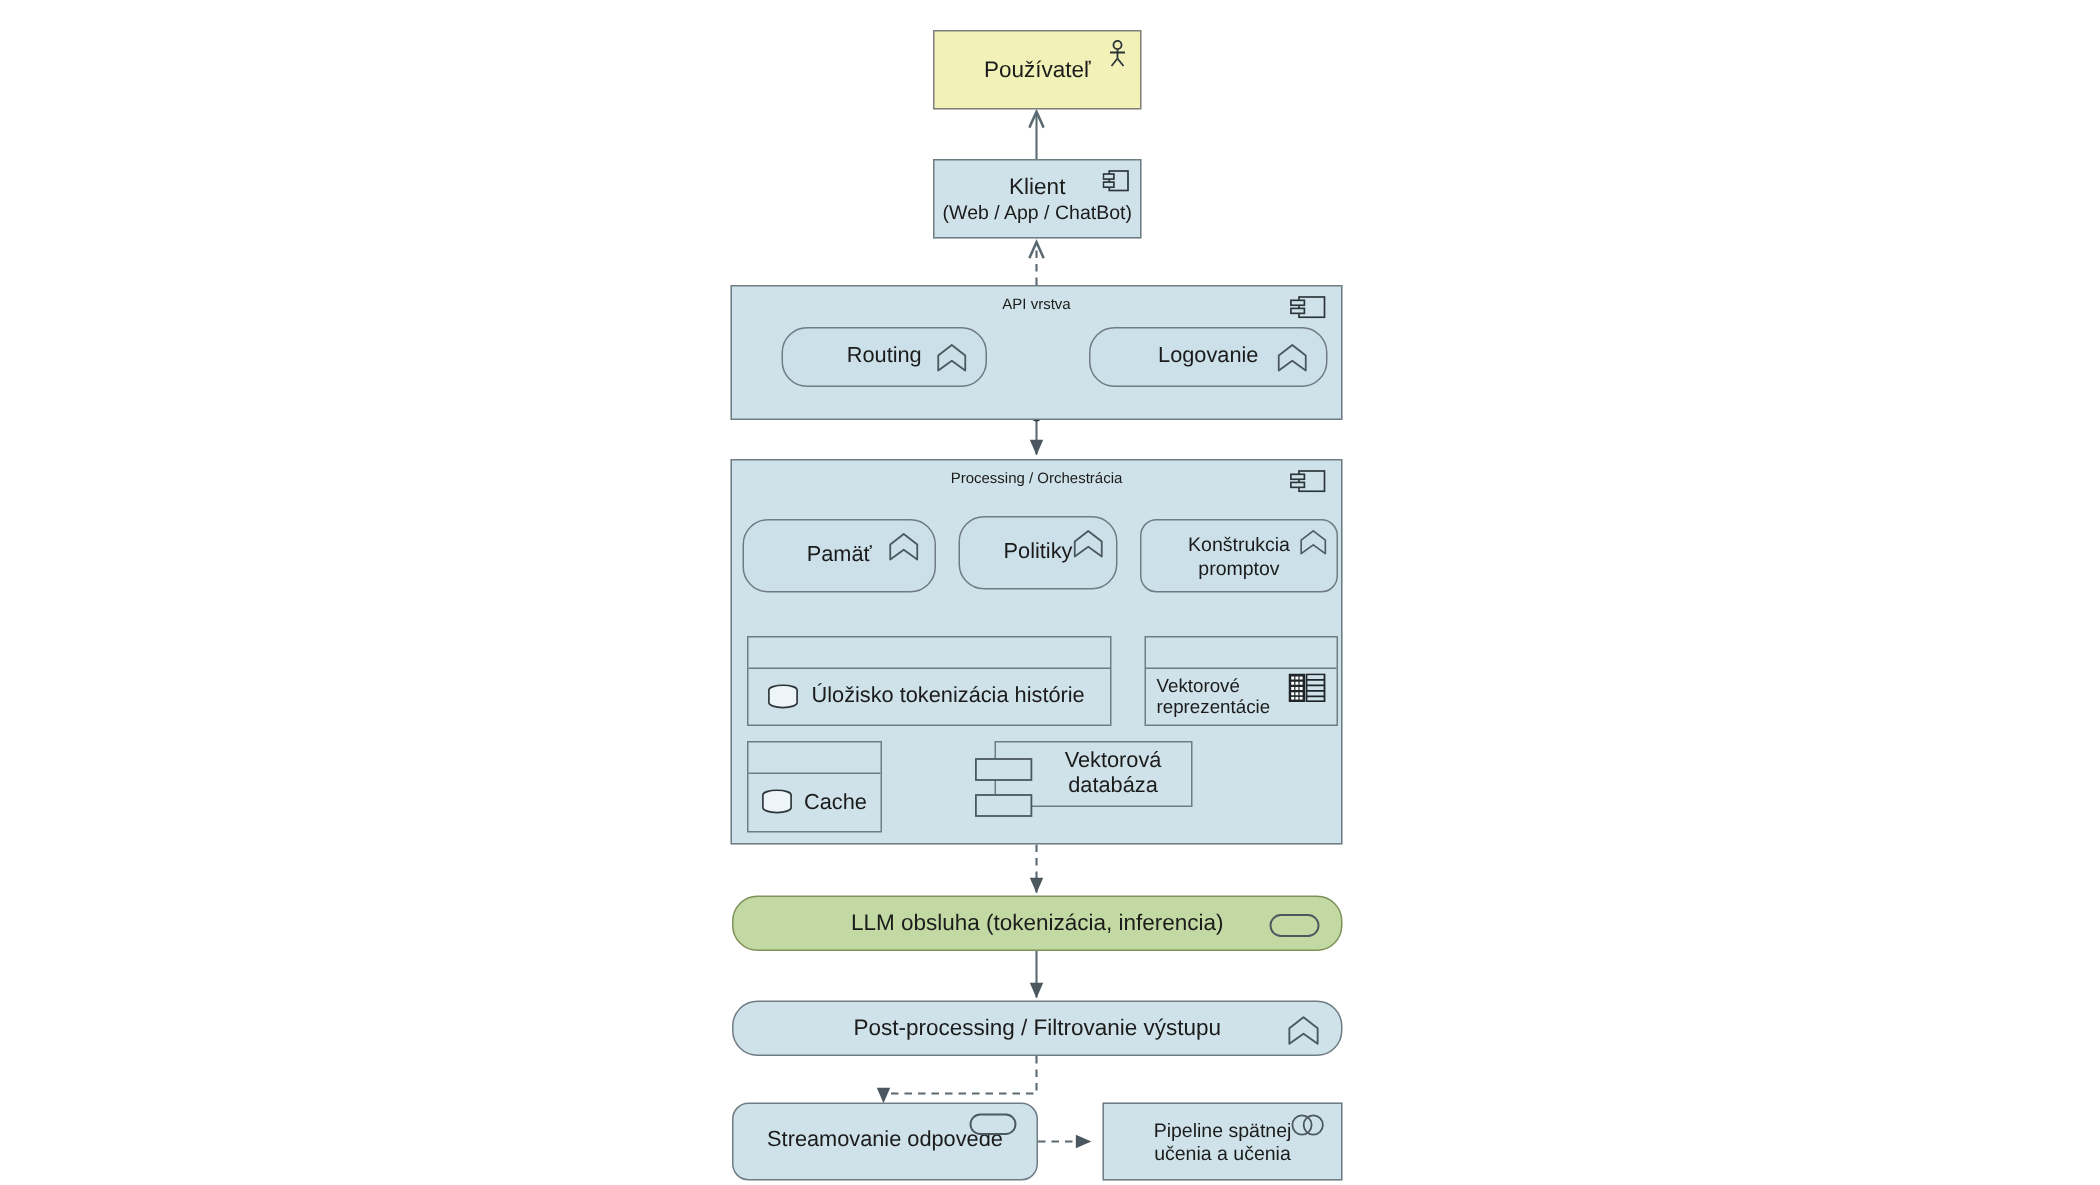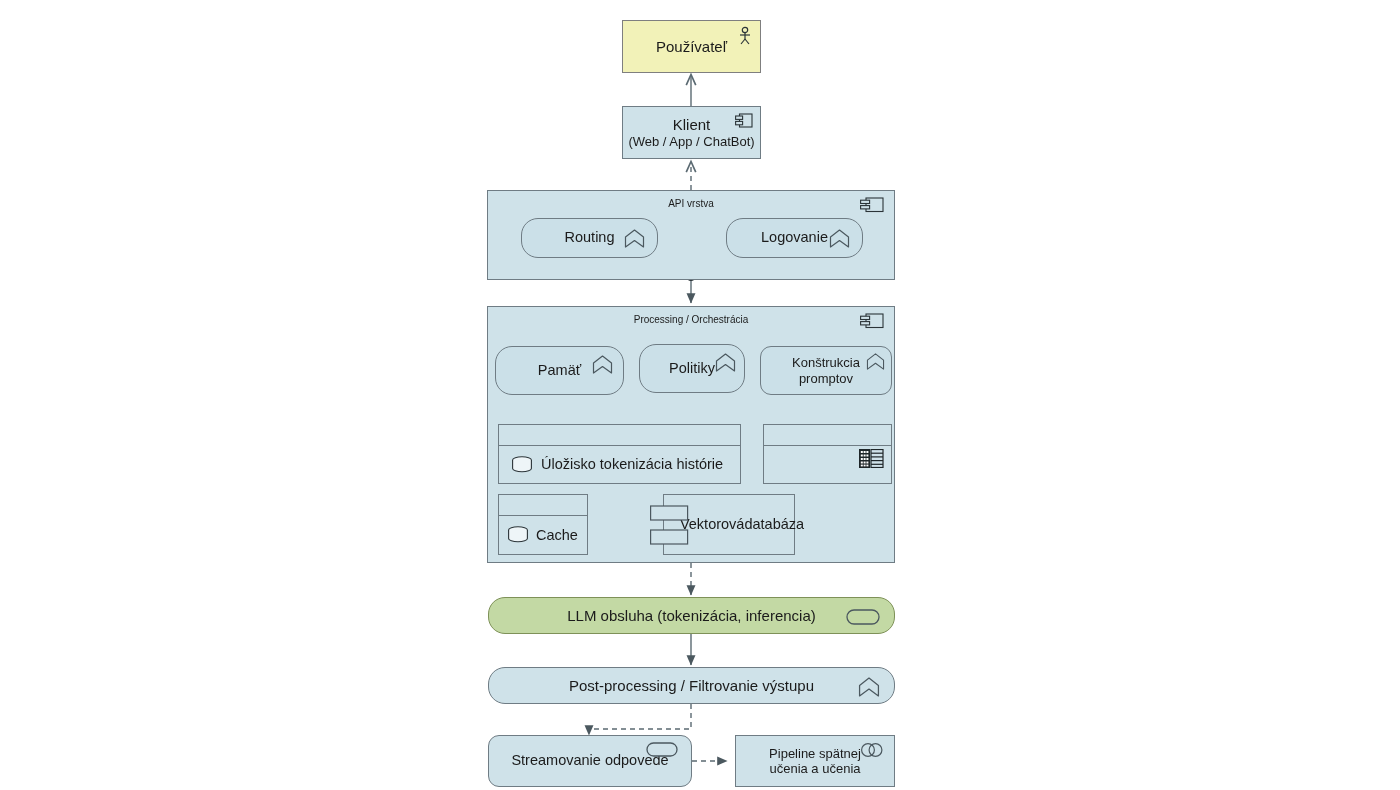--- a/index.html
+++ b/index.html
@@ -141,21 +141,21 @@
 
   <div class="node fill-blue2 rounded-pill" style="left:521px;top:218px;width:137px;height:40px;">
     <span class="lbl txt145">Routing</span>
     <span class="ico" style="right:12px;top:10px;">
       <svg width="21" height="19" viewBox="0 0 21 19">
         <path d="M1.5,18 L1.5,8 L10.5,1 L19.5,8 L19.5,18 L10.5,11.5 z" fill="none" stroke="#4b585f" stroke-width="1.2" stroke-linejoin="round"></path>
       </svg>
     </span>
   </div>
 
-  <div class="node fill-blue2 rounded-pill" style="left:726px;top:218px;width:137px;height:40px;justify-content:center;">
+  <div class="node fill-blue2 rounded-pill" style="left:726px;top:218px;width:159px;height:40px;justify-content:center;">
     <span class="lbl txt145">Logovanie</span>
     <span class="ico" style="right:12px;top:10px;">
       <svg width="21" height="19" viewBox="0 0 21 19">
         <path d="M1.5,18 L1.5,8 L10.5,1 L19.5,8 L19.5,18 L10.5,11.5 z" fill="none" stroke="#4b585f" stroke-width="1.2" stroke-linejoin="round"></path>
       </svg>
     </span>
   </div>
 
   <div class="node fill-container sq" style="left:487px;top:306px;width:408px;height:257px;display:block;">
     <span class="container-title">Processing / Orchestrácia</span>
@@ -204,20 +204,24 @@
           <ellipse cx="11" cy="4" rx="9.4" ry="3.2" fill="#eef5f8" stroke="#2b3438" stroke-width="1.1"></ellipse>
           <path d="M1.6,4 L1.6,12.5 A9.4,3.2 0 0 0 20.4,12.5 L20.4,4" fill="#eef5f8" stroke="#2b3438" stroke-width="1.1"></path>
         </svg>
       </span>
       <span class="txt145">Úložisko tokenizácia histórie</span>
     </div>
   </div>
 
   <div class="node-shape" style="left:763px;top:424px;width:129px;height:60px;">
     <div class="hdr"></div>
+    <div class="body" style="padding-left:7px;flex-direction:column;align-items:flex-start;justify-content:center;">
+      <span class="txt12">Vektorové</span>
+      <span class="txt12">reprezentácie</span>
+    </div>
     <span class="ico" style="right:7px;top:24px;">
       <svg width="25" height="19" viewBox="0 0 25 19">
         <rect x="0.5" y="0.5" width="10" height="18" fill="#1e2629" stroke="#1e2629"></rect>
         <g fill="#ffffff">
           <rect x="1.8" y="2" width="2" height="2"></rect>
             <rect x="4.6" y="2" width="2" height="2"></rect>
             <rect x="7.4" y="2" width="2" height="2"></rect>
           <rect x="1.8" y="5.5" width="2" height="2"></rect>
             <rect x="4.6" y="5.5" width="2" height="2"></rect>
             <rect x="7.4" y="5.5" width="2" height="2"></rect>
@@ -248,21 +252,21 @@
       <span class="ico db" style="position:static;margin-right:7px;">
         <svg width="22" height="17" viewBox="0 0 22 17">
           <ellipse cx="11" cy="4" rx="9.4" ry="3.2" fill="#eef5f8" stroke="#2b3438" stroke-width="1.1"></ellipse>
           <path d="M1.6,4 L1.6,12.5 A9.4,3.2 0 0 0 20.4,12.5 L20.4,4" fill="#eef5f8" stroke="#2b3438" stroke-width="1.1"></path>
         </svg>
       </span>
       <span class="txt145">Cache</span>
     </div>
   </div>
 
-  <div class="node fill-blue sq" style="left:663px;top:494px;width:132px;height:61px;flex-direction:row;padding-left:26px;">
+  <div class="node fill-blue sq" style="left:663px;top:494px;width:132px;height:44px;flex-direction:column;padding-left:26px;">
     <span class="lbl txt145">Vektorová</span>
     <span class="lbl txt145">databáza</span>
     <span class="ico" style="left:-14px;top:10px;">
       <svg width="40" height="42" viewBox="0 0 40 42">
         <rect x="0.6" y="1" width="37" height="14" fill="#cfe2e9" stroke="#4b585f" stroke-width="1.2"></rect>
         <rect x="0.6" y="25" width="37" height="14" fill="#cfe2e9" stroke="#4b585f" stroke-width="1.2"></rect>
       </svg>
     </span>
   </div>
 

